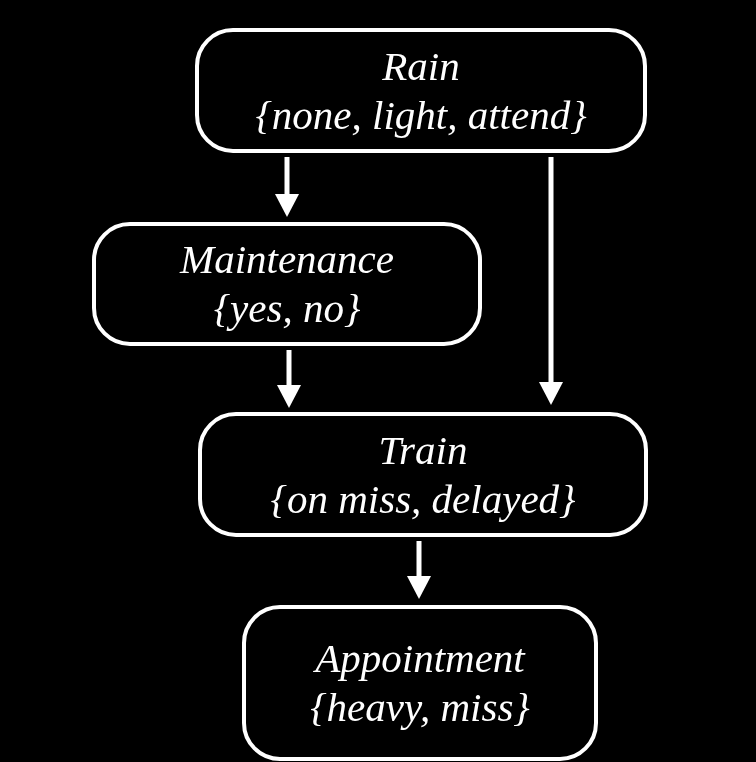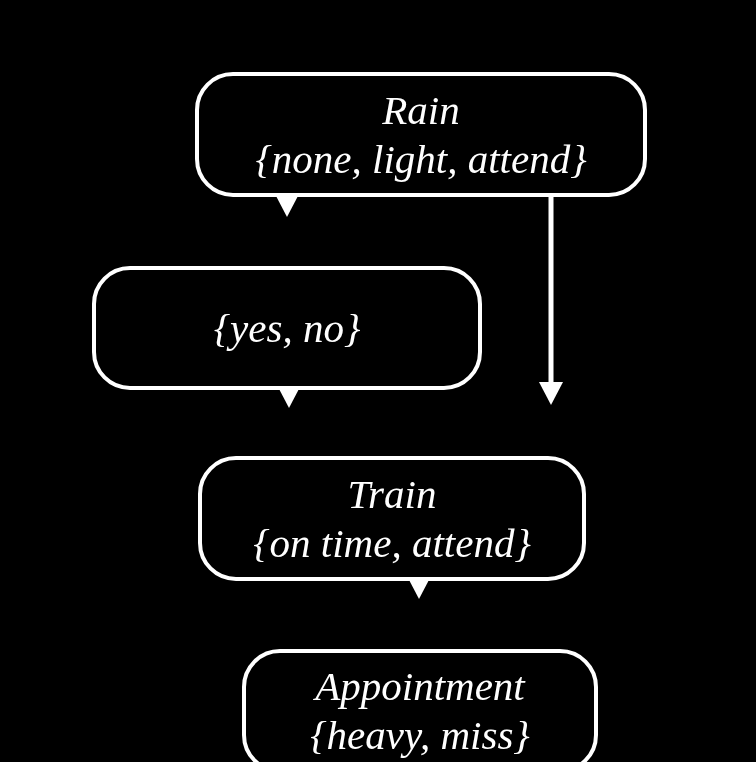--- a/index.html
+++ b/index.html
@@ -24,30 +24,29 @@
     color: #ffffff;
     display: flex;
     flex-direction: column;
     align-items: center;
     justify-content: center;
     text-align: center;
     font-style: italic;
     font-size: 41px;
     line-height: 49px;
     white-space: nowrap;
-    margin-top: 44px;
   }
   .node .node-label,
   .node .node-domain {
     display: block;
   }
   #node-rain        { left: 195px; top:  28px; width: 452px; height: 125px; }
   #node-maintenance { left:  92px; top: 222px; width: 390px; height: 124px; }
-  #node-train       { left: 198px; top: 412px; width: 388px; height: 125px; }
-  #node-appointment { left: 242px; top: 605px; width: 356px; height: 124px; }
+  #node-train       { left: 198px; top: 412px; width: 450px; height: 125px; }
+  #node-appointment { left: 242px; top: 605px; width: 356px; height: 156px; }
   #edges {
     position: absolute;
     left: 0;
     top: 0;
     width: 756px;
     height: 762px;
     pointer-events: none;
   }
   #edges line {
     stroke: #ffffff;
@@ -81,26 +80,27 @@
       <polygon points="419,599 407,576 431,576"></polygon>
     </g>
   </svg>
 
   <div class="node" id="node-rain">
     <span class="node-label">Rain</span>
     <span class="node-domain">{none, light, attend}</span>
   </div>
 
   <div class="node" id="node-maintenance">
+    <span class="node-label">Maintenance</span>
     <span class="node-domain">{yes, no}</span>
   </div>
 
   <div class="node" id="node-train">
     <span class="node-label">Train</span>
-    <span class="node-domain">{on time, attend}</span>
+    <span class="node-domain">{on miss, delayed}</span>
   </div>
 
   <div class="node" id="node-appointment">
     <span class="node-label">Appointment</span>
     <span class="node-domain">{heavy, miss}</span>
   </div>
 
 </div>
 
 </body></html>

